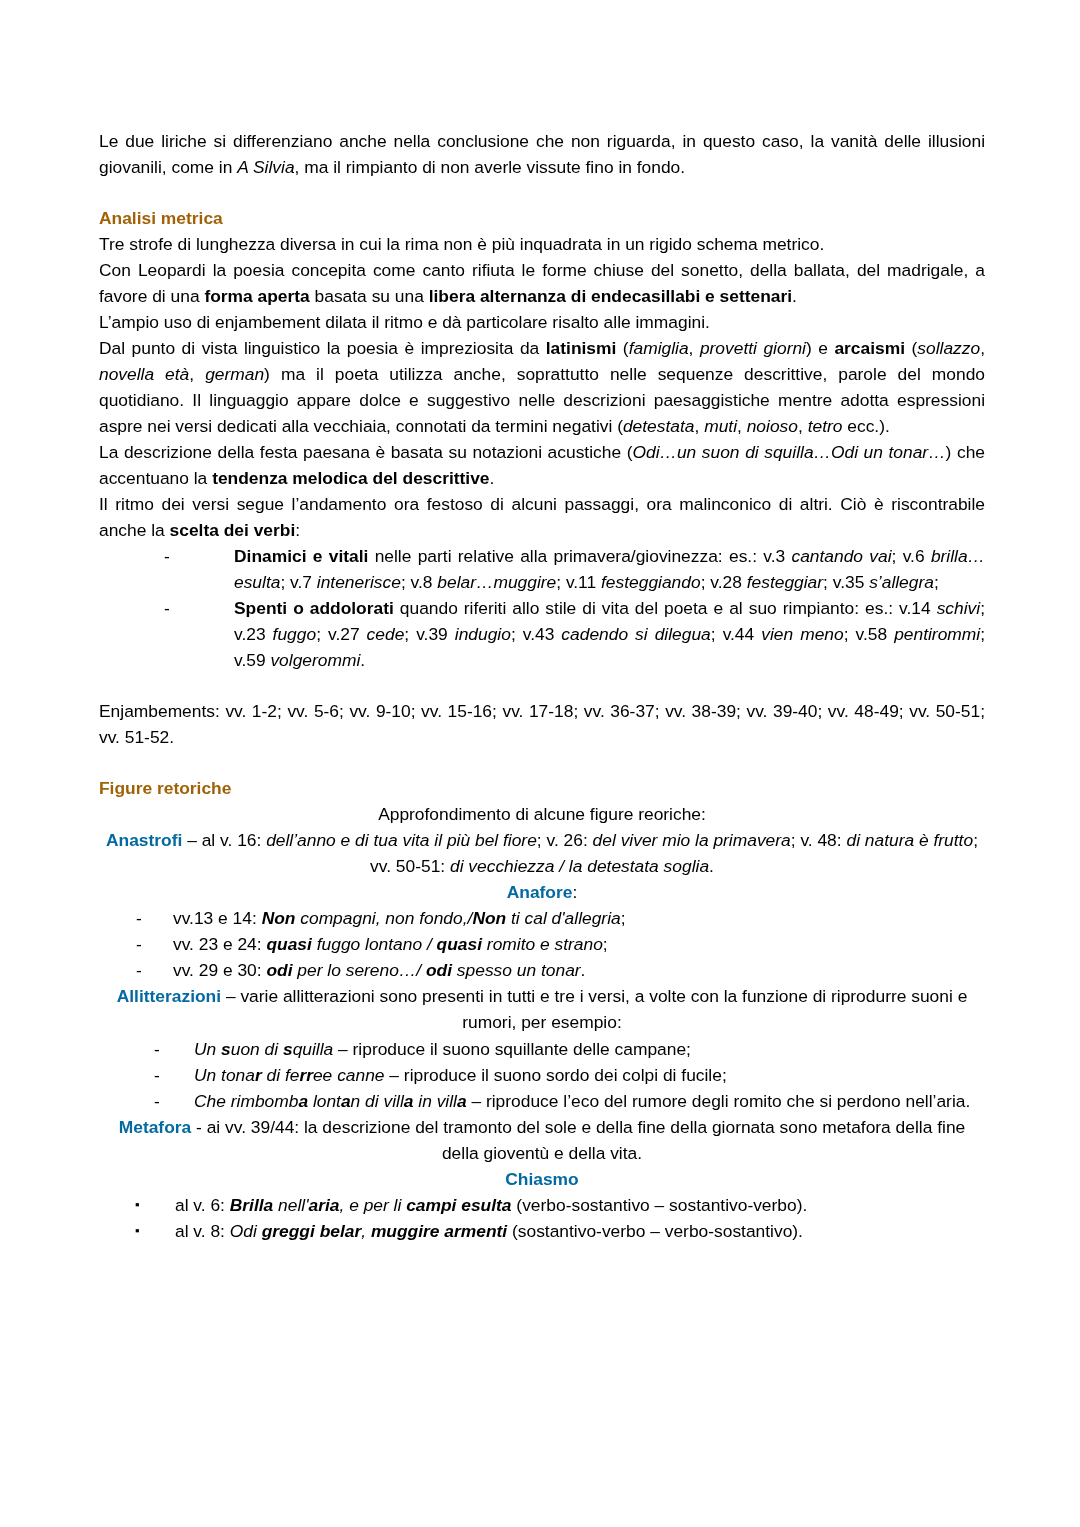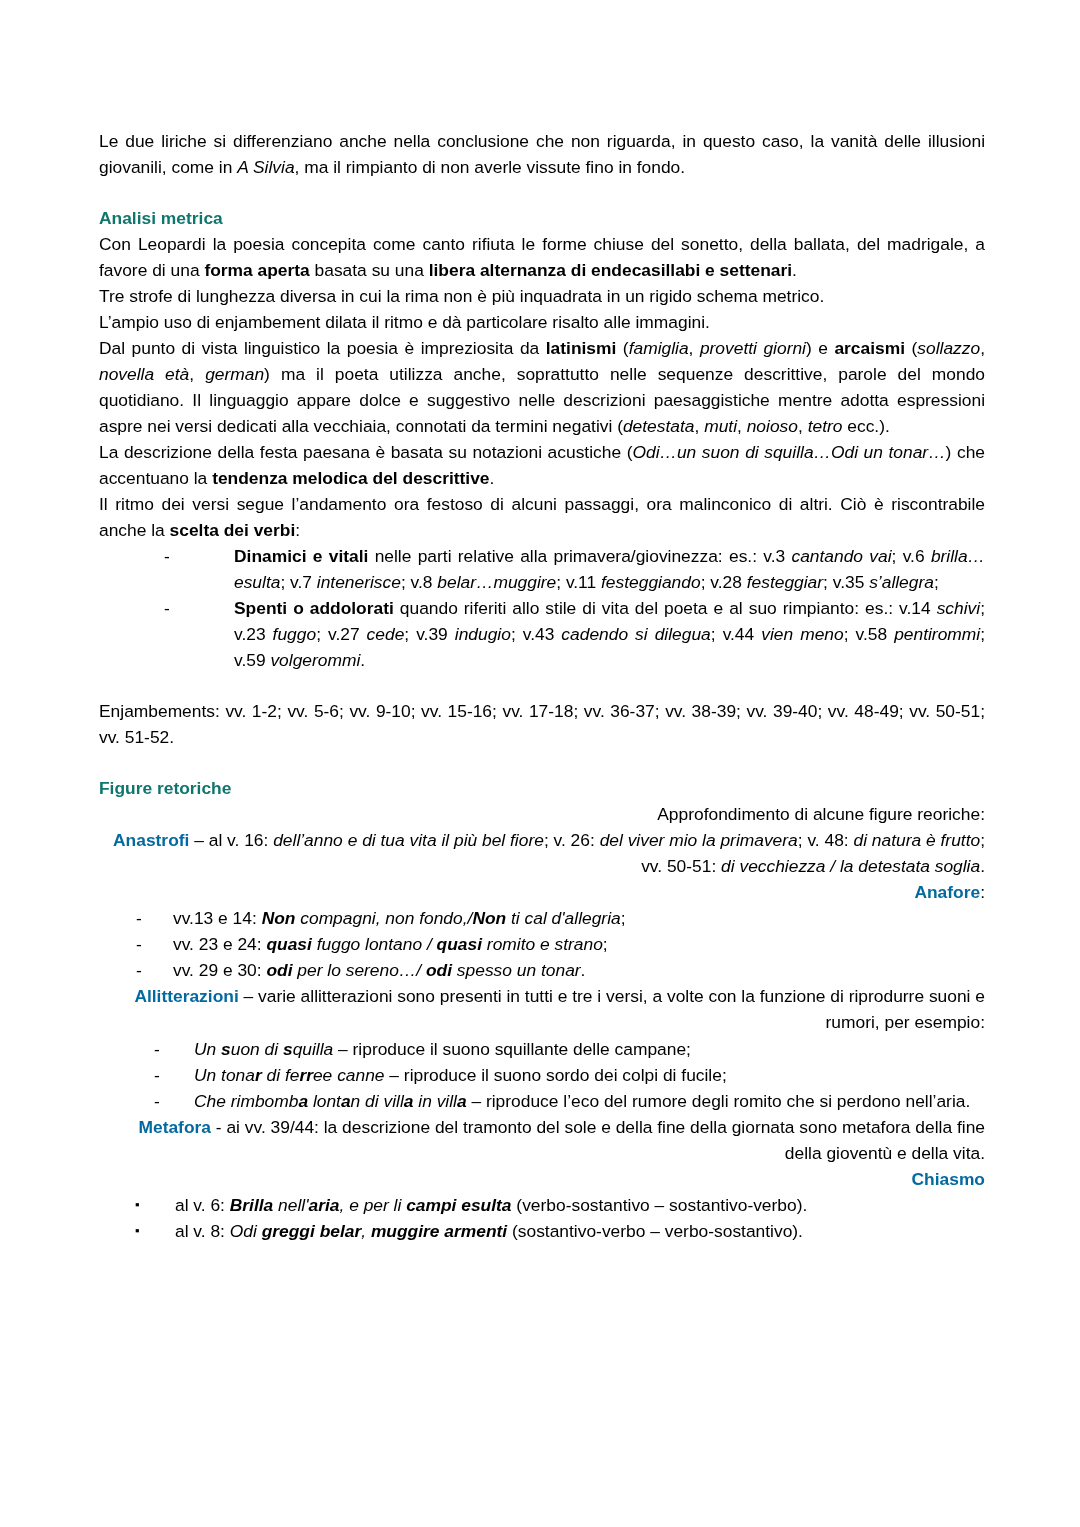--- a/index.html
+++ b/index.html
@@ -29,21 +29,21 @@
     text-justify: inter-word;
   }
   p {
     margin: 0;
     text-align: justify;
   }
   .blank {
     height: 25px;
   }
   .h-blue {
-    color: #0f766e;
+    color: #a16207;
     font-weight: bold;
     text-align: left;
     margin: 0;
   }
   .red {
     color: #000000;
   }
   .red-b {
     color: #0369a1;
     font-weight: bold;
@@ -102,37 +102,37 @@
     margin-left: 36px;
     text-align: left;
   }
   ul.sq > li .mk {
     position: absolute;
     left: 0;
     top: 0;
     font-size: 13px;
     line-height: 1.95;
   }
-  .nowrapj { text-align: right; }
+  .nowrapj { text-align: center; }
 </style>
 </head>
 <body>
 
 <div class="page">
   <div class="doc">
 
     <p><span>Le due liriche si differenziano anche nella conclusione che non riguarda, in questo caso, la vanità delle illusioni giovanili, come in </span><i>A Silvia</i><span>, ma il rimpianto di non averle vissute fino in fondo.</span></p>
 
     <div class="blank"></div>
 
     <p class="h-blue">Analisi metrica</p>
 
+    <p>Tre strofe di lunghezza diversa in cui la rima non è più inquadrata in un rigido schema metrico.</p>
+
     <p><span>Con Leopardi la poesia concepita come canto rifiuta le forme chiuse del sonetto, della ballata, del madrigale, a favore di una </span><b>forma aperta</b><span> basata su una </span><b>libera alternanza di endecasillabi e settenari</b><span>.</span></p>
-
-    <p>Tre strofe di lunghezza diversa in cui la rima non è più inquadrata in un rigido schema metrico.</p>
 
     <p><span>L’ampio uso di </span><span class="red">enjambement</span><span> dilata il ritmo e dà particolare risalto alle immagini.</span></p>
 
     <p><span>Dal punto di vista linguistico la poesia è impreziosita da </span><b>latinismi</b><span> (</span><i>famiglia</i><span>, </span><i>provetti giorni</i><span>) e </span><b>arcaismi</b><span> (</span><i>sollazzo</i><span>, </span><i>novella età</i><span>, </span><i>german</i><span>) ma il poeta utilizza anche, soprattutto nelle sequenze descrittive, parole del mondo quotidiano. Il linguaggio appare dolce e suggestivo nelle descrizioni paesaggistiche mentre adotta espressioni aspre nei versi dedicati alla vecchiaia, connotati da termini negativi (</span><i>detestata</i><span>, </span><i>muti</i><span>, </span><i>noioso</i><span>, </span><i>tetro</i><span> ecc.).</span></p>
 
     <p><span>La descrizione della festa paesana è basata su notazioni acustiche (</span><i>Odi…un suon di squilla…Odi un tonar…</i><span>) che accentuano la </span><b>tendenza melodica del descrittive</b><span>.</span></p>
 
     <p><span>Il ritmo dei versi segue l’andamento ora festoso di alcuni passaggi, ora malinconico di altri. Ciò è riscontrabile anche la </span><b>scelta dei verbi</b><span>:</span></p>
 
     <ul class="dash lvl-verbi">

